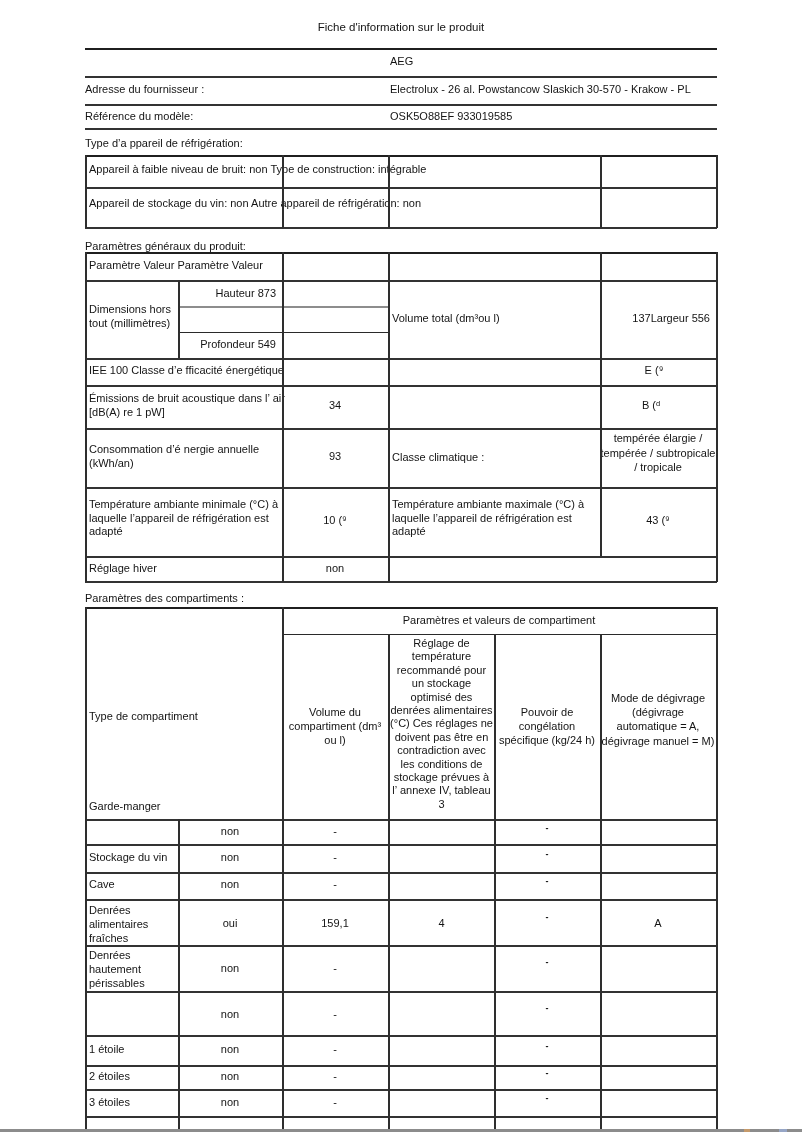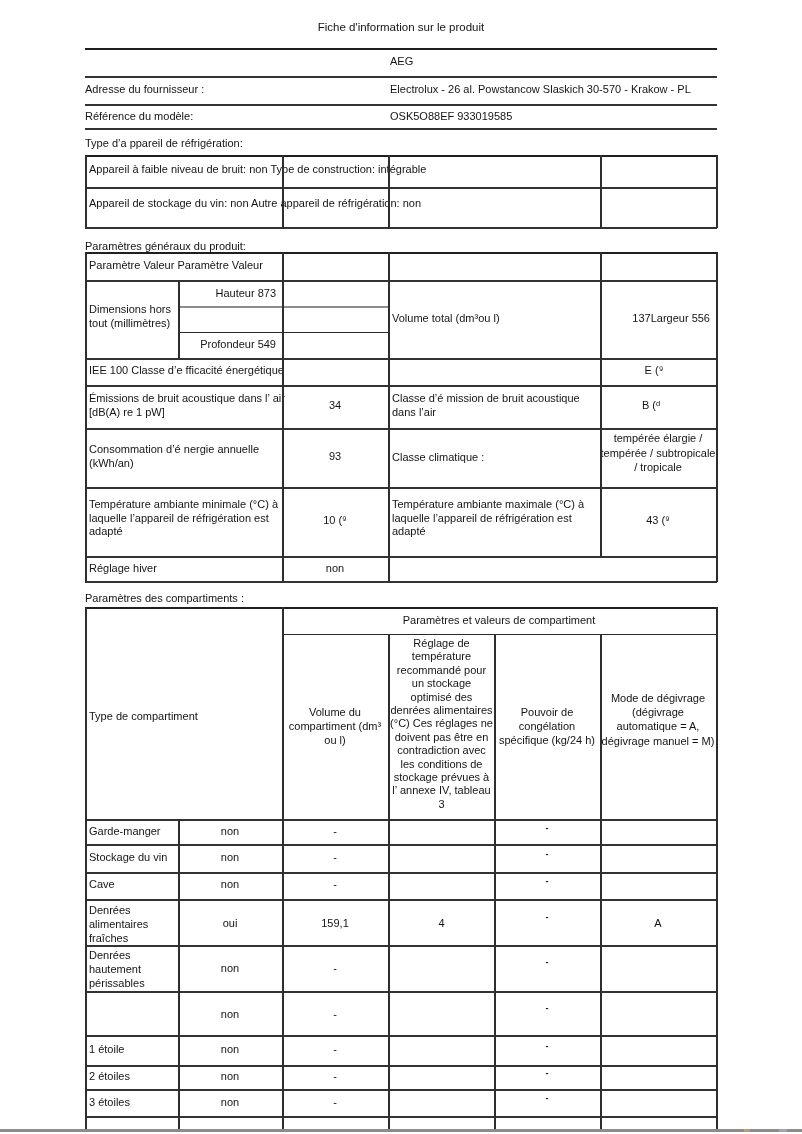--- a/index.html
+++ b/index.html
@@ -66,21 +66,20 @@
   <div class="t r" style="left:180px;top:287px;width:96px">Hauteur 873</div>
   <div class="t r" style="left:180px;top:338px;width:96px">Profondeur 549</div>
   <div class="t nw" style="left:392px;top:312px">Volume total (dm³ou l)</div>
   <div class="t r" style="left:600px;top:312px;width:110px">137Largeur 556</div>
 
   <div class="t nw" style="left:89px;top:364px">IEE 100 Classe d’e fficacité énergétique</div>
   <div class="t c" style="left:600px;top:364px;width:108px">E (⁹</div>
 
   <div class="t" style="left:89px;top:392px;width:196px">Émissions de bruit acoustique dans l’ air [dB(A) re 1 pW]</div>
   <div class="t c" style="left:282px;top:399px;width:106px">34</div>
-  <div class="t" style="left:392px;top:392px;width:202px">Classe d’é mission de bruit acoustique dans l’air</div>
   <div class="t c" style="left:600px;top:399px;width:102px">B (ᵈ</div>
 
   <div class="t" style="left:89px;top:443px;width:196px">Consommation d’é nergie annuelle (kWh/an)</div>
   <div class="t c" style="left:282px;top:450px;width:106px">93</div>
   <div class="t nw" style="left:392px;top:451px">Classe climatique :</div>
   <div class="t c lh145" style="left:600px;top:431px;width:116px">tempérée élargie / tempérée / subtropicale / tropicale</div>
 
   <div class="t" style="left:89px;top:498px;width:196px">Température ambiante minimale (°C) à laquelle l’appareil de réfrigération est adapté</div>
   <div class="t c" style="left:282px;top:514px;width:106px">10 (⁹</div>
   <div class="t" style="left:392px;top:498px;width:202px">Température ambiante maximale (°C) à laquelle l’appareil de réfrigération est adapté</div>
@@ -108,21 +107,21 @@
 
   <div class="t b nw" style="left:85px;top:592px">Paramètres des compartiments :</div>
 
   <div class="t c" style="left:282px;top:614px;width:434px">Paramètres et valeurs de compartiment</div>
   <div class="t nw" style="left:89px;top:710px">Type de compartiment</div>
   <div class="t c lh142" style="left:284px;top:705px;width:102px">Volume du compartiment (dm³ ou l)</div>
   <div class="t c lh134" style="left:390px;top:637px;width:103px">Réglage de température recommandé pour un stockage optimisé des denrées alimentaires (°C) Ces réglages ne doivent pas être en contradiction avec les conditions de stockage prévues à l’ annexe IV, tableau 3</div>
   <div class="t c lh142" style="left:496px;top:705px;width:102px">Pouvoir de congélation spécifique (kg/24 h)</div>
   <div class="t c lh142" style="left:601px;top:691px;width:114px">Mode de dégivrage (dégivrage automatique = A, dégivrage manuel = M)</div>
 
-  <div class="t nw" style="left:89px;top:825px">Garde-manger</div>
+  <div class="t nw" style="left:89px;top:800px">Garde-manger</div>
   <div class="t c" style="left:178px;top:825px;width:104px">non</div>
   <div class="t c" style="left:282px;top:825px;width:106px">-</div>
   <div class="t c dot" style="left:496px;top:822px;width:102px">-</div>
 
   <div class="t nw" style="left:89px;top:851px">Stockage du vin</div>
   <div class="t c" style="left:178px;top:851px;width:104px">non</div>
   <div class="t c" style="left:282px;top:851px;width:106px">-</div>
   <div class="t c dot" style="left:496px;top:848px;width:102px">-</div>
 
   <div class="t nw" style="left:89px;top:878px">Cave</div>

